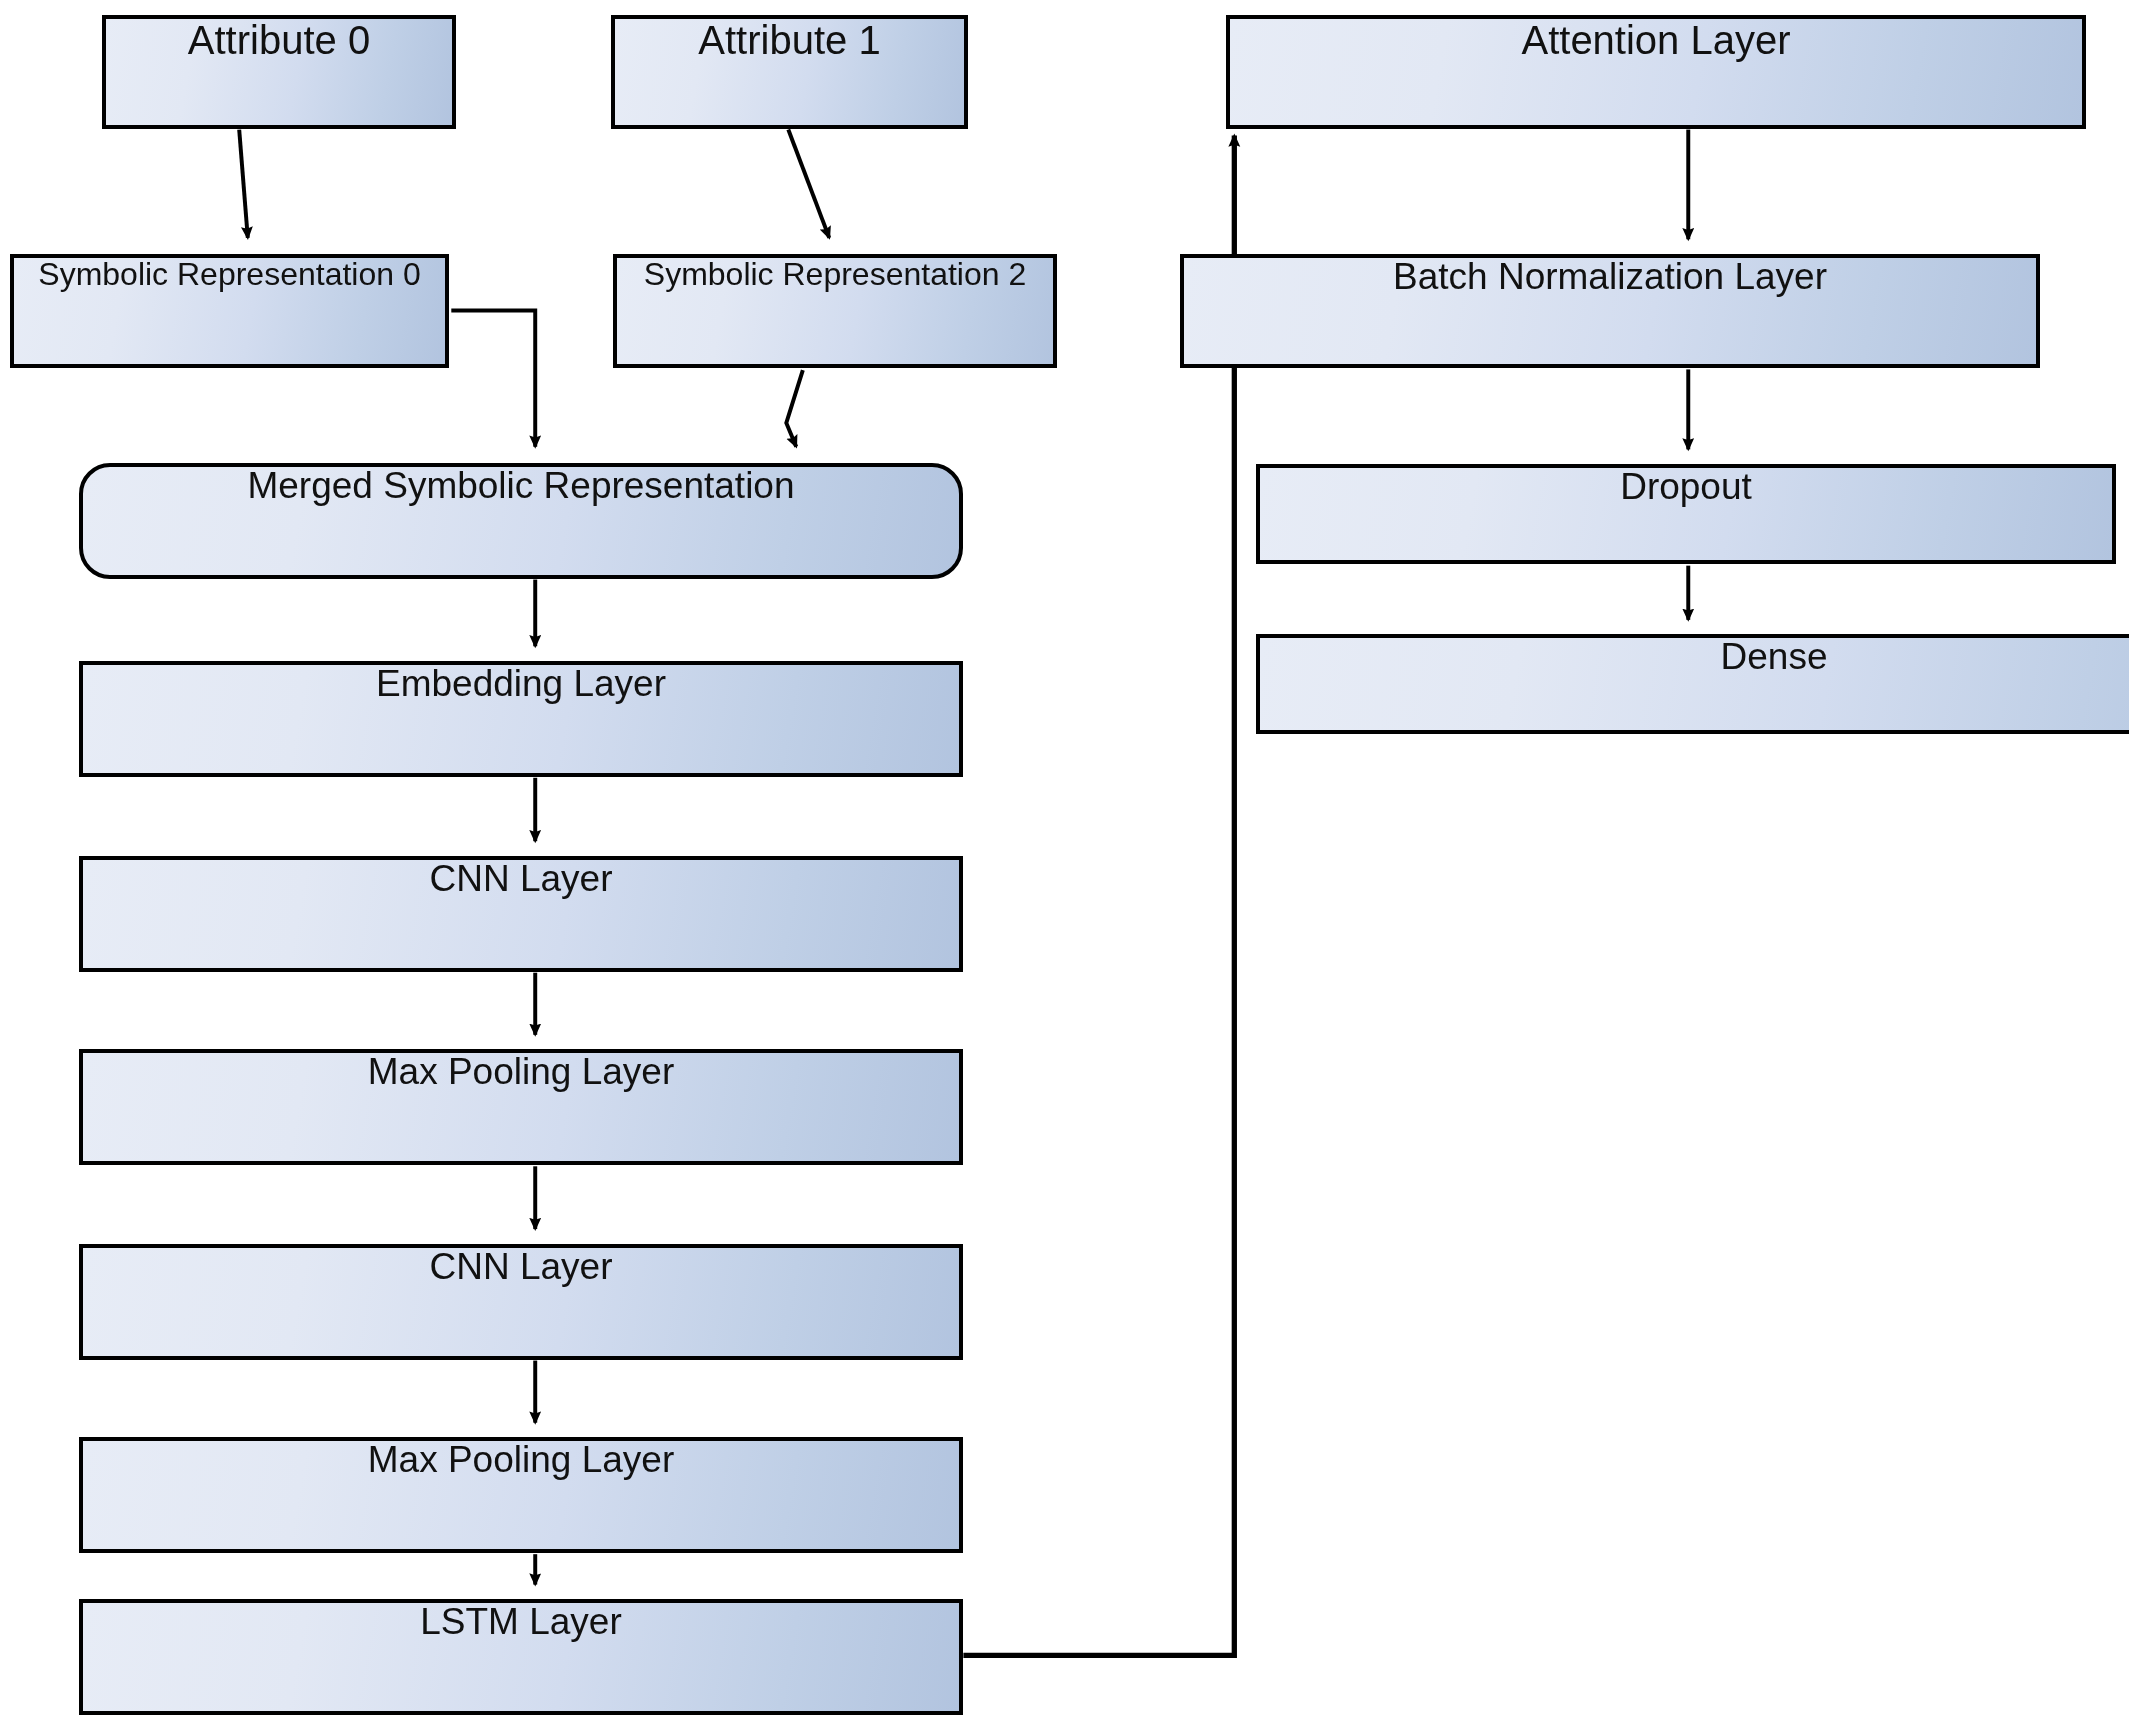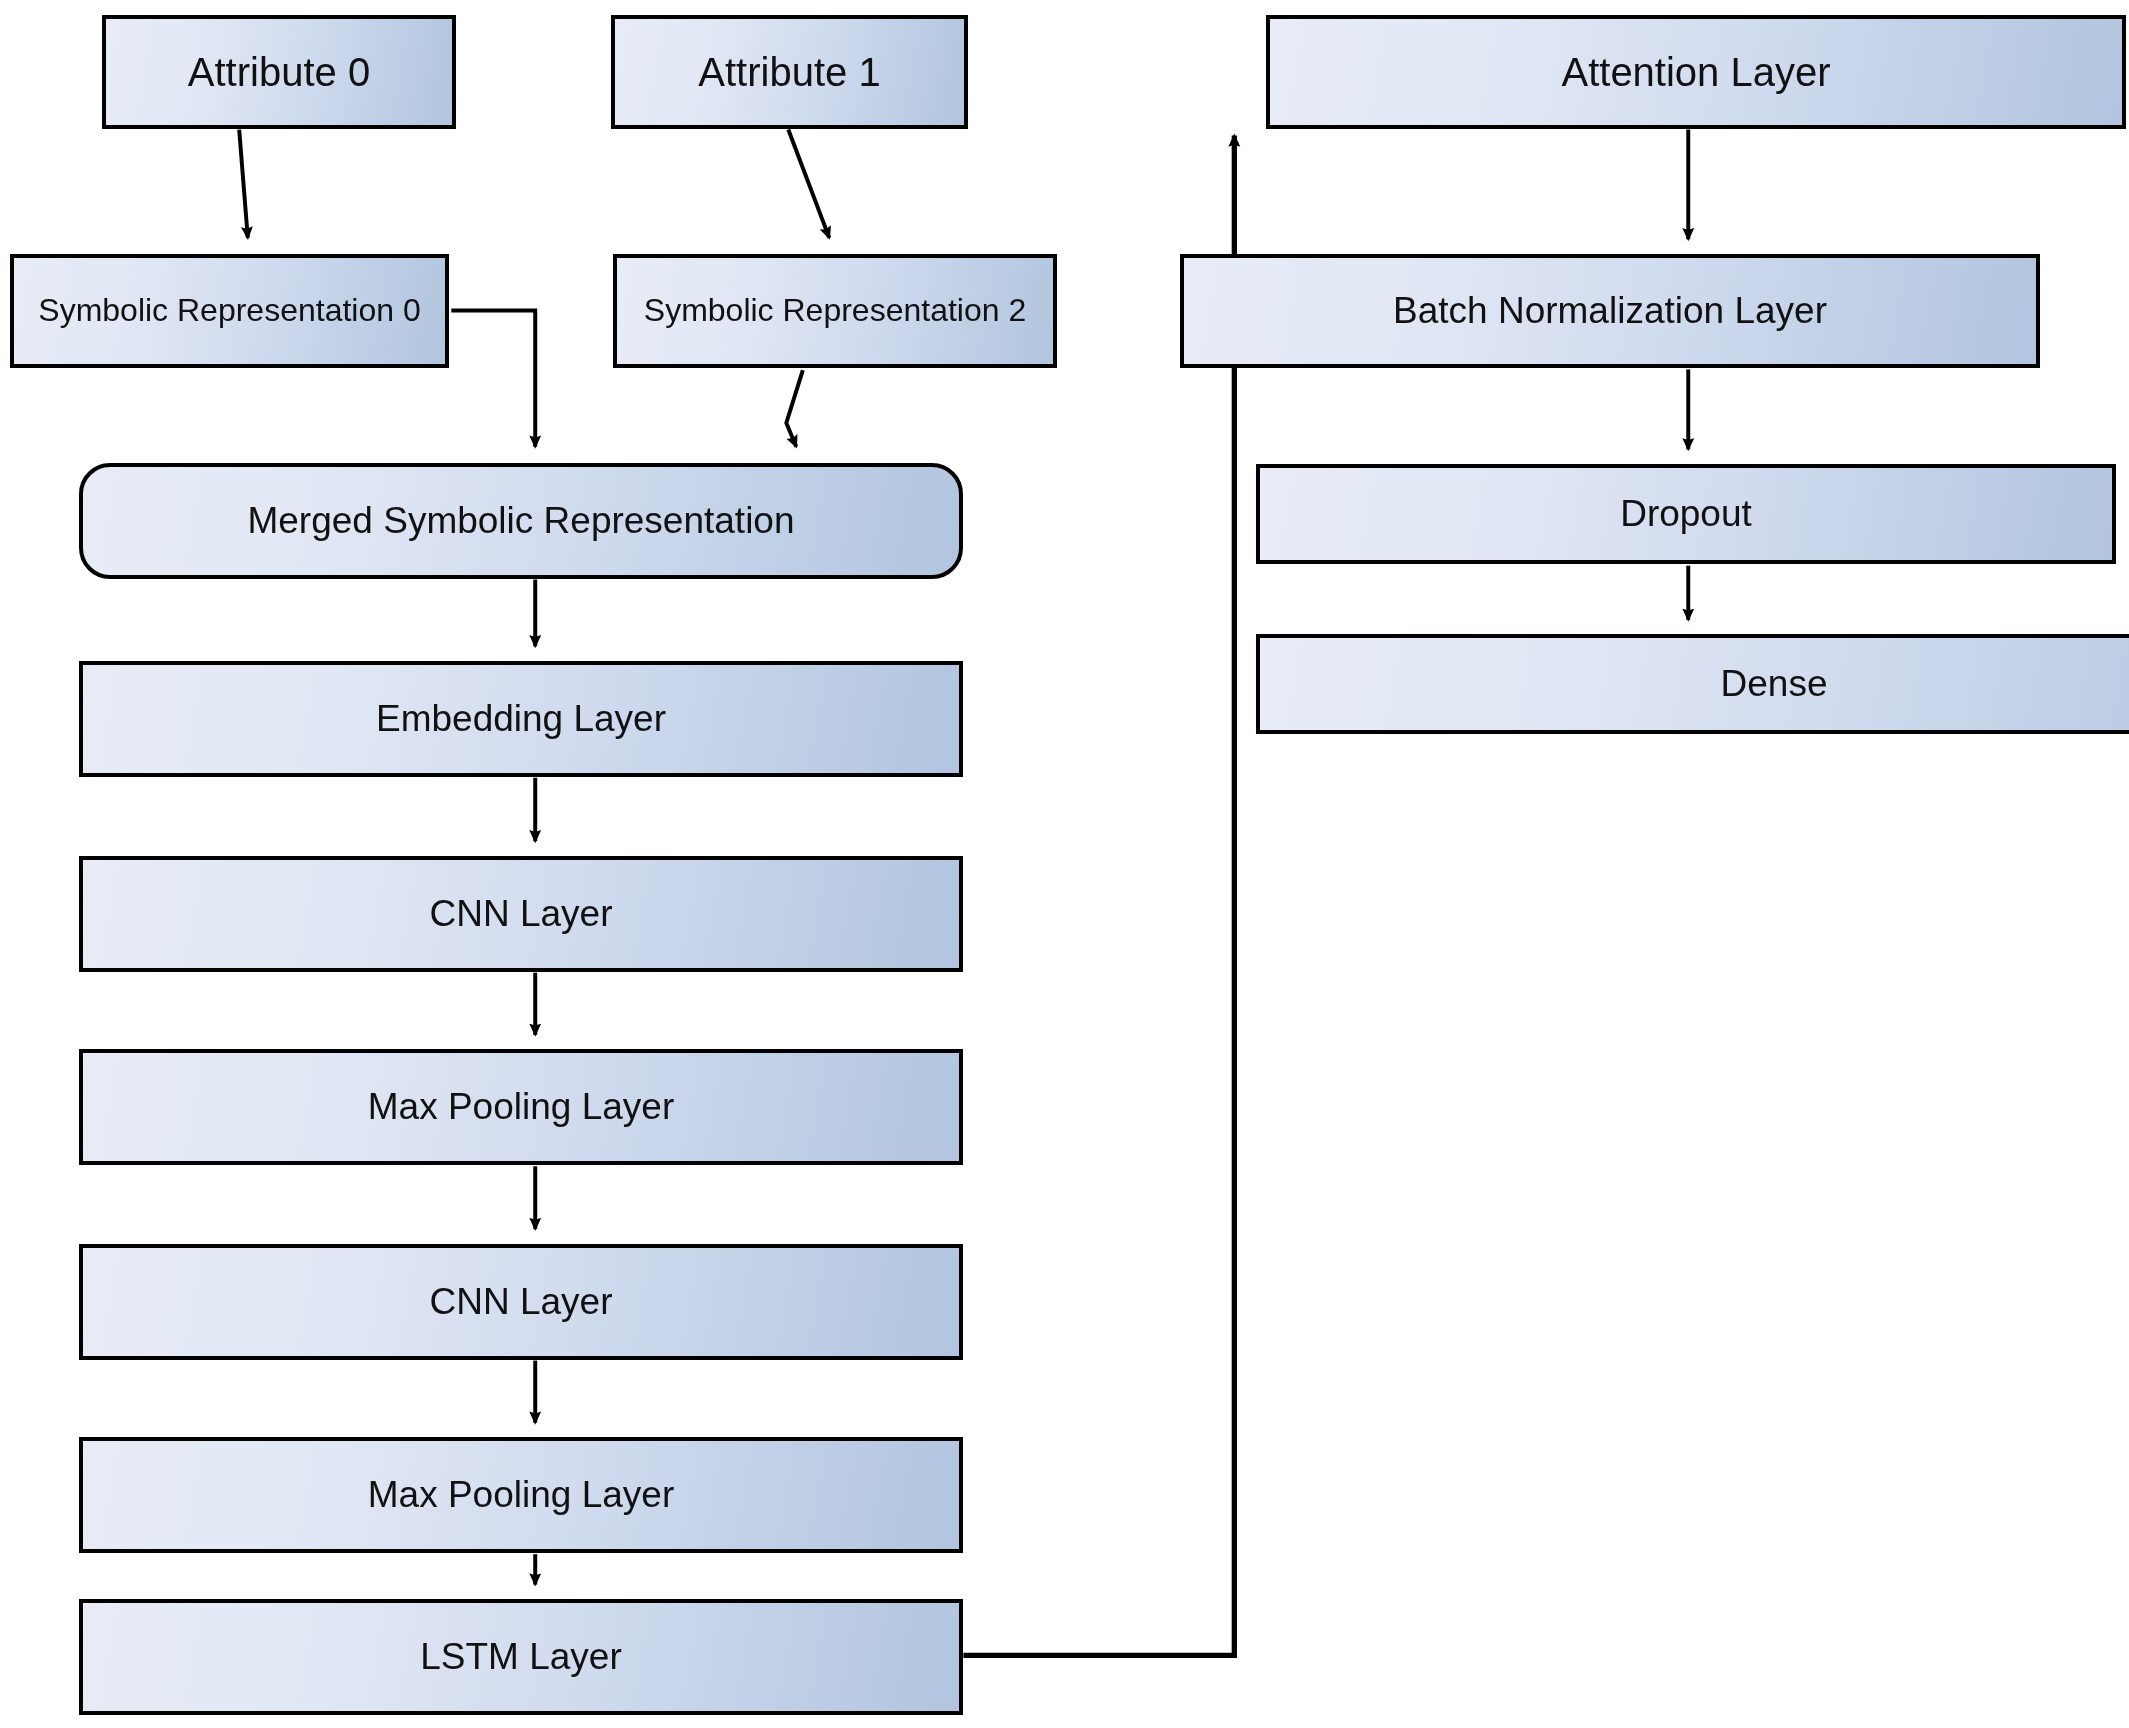--- a/index.html
+++ b/index.html
@@ -16,21 +16,21 @@
     height: 1728px;
     background: #ffffff;
     overflow: hidden;
   }
   .node {
     position: absolute;
     box-sizing: border-box;
     border: 4.6px solid #000000;
     background: linear-gradient(100deg, #e7ecf6 0%, #e2e8f4 25%, #d2dcef 55%, #bfcfe6 80%, #b2c4df 100%);
     display: flex;
-    align-items: center;
+    align-items: flex-start;
     justify-content: center;
     color: #111111;
     font-family: "Liberation Sans", sans-serif;
     font-weight: 400;
     letter-spacing: 0px;
     text-align: center;
     line-height: 1.05;
   }
   .node .label {
     display: block;
@@ -95,21 +95,21 @@
   </svg>
 
   <div class="node fs-big" style="left:102px; top:14.5px; width:354px; height:114px;">
     <span class="label">Attribute 0</span>
   </div>
 
   <div class="node fs-big" style="left:611px; top:14.5px; width:357px; height:114px;">
     <span class="label">Attribute 1</span>
   </div>
 
-  <div class="node fs-big" style="left:1266px; top:14.5px; width:860px; height:114px;">
+  <div class="node fs-big" style="left:1226px; top:14.5px; width:860px; height:114px;">
     <span class="label">Attention Layer</span>
   </div>
 
   <div class="node fs-sm" style="left:10px; top:254px; width:439px; height:114px;">
     <span class="label">Symbolic Representation 0</span>
   </div>
 
   <div class="node fs-sm" style="left:613px; top:254px; width:444px; height:114px;">
     <span class="label">Symbolic Representation 2</span>
   </div>

